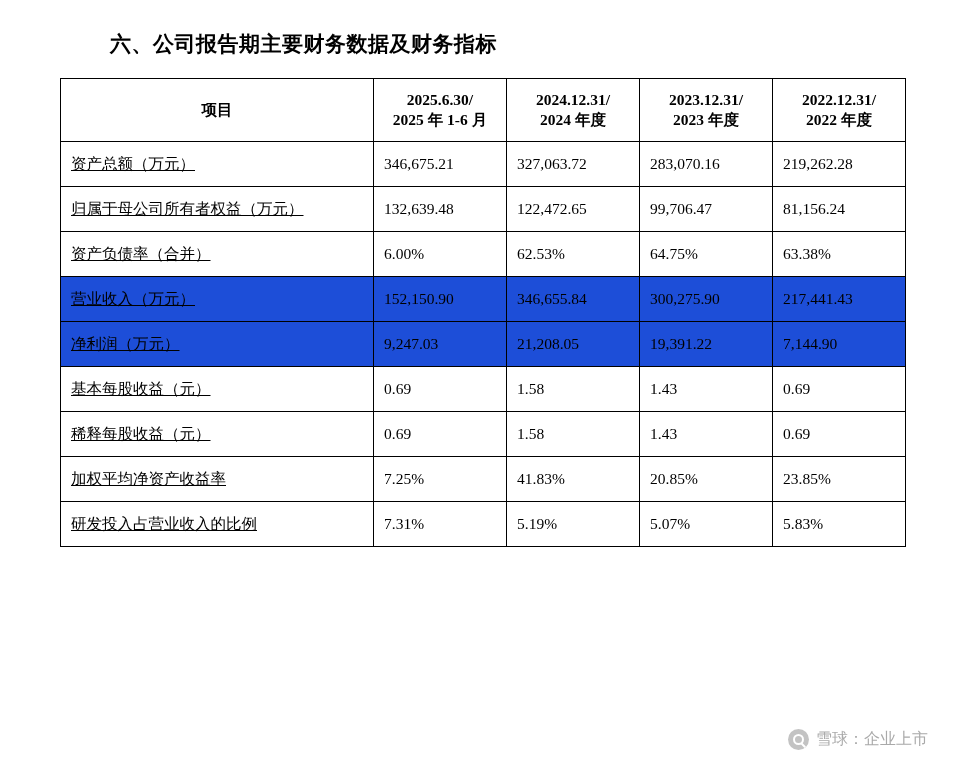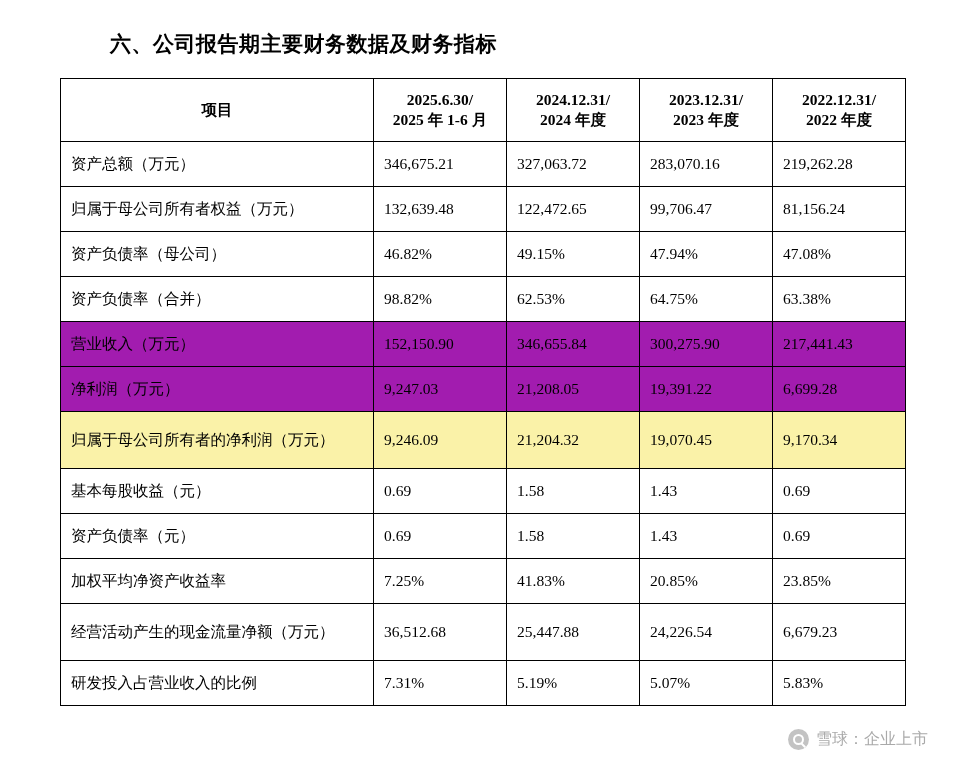--- a/index.html
+++ b/index.html
@@ -60,27 +60,28 @@
   }
   table.fin thead th .l1,
   table.fin thead th .l2 { display: block; white-space: nowrap; }
   th.item-head {
     font-size: 16.5px;
   }
   td.label {
     text-align: left;
     font-size: 15.5px;
     padding-left: 9px;
+    text-decoration: underline;
   }
   td.num {
     padding-right: 10px;
     font-size: 15.5px;
     white-space: nowrap;
   }
-  tr.h td { background: #a21caf; }
+  tr.h td { background: #1d4ed8; }
   tr.h2 td { background: #faf2a8; }
   tr.tall td { height: 44px; }
   tr.normal td { height: 32px; }
 
   .watermark {
     position: absolute;
     right: 36px;
     bottom: 14px;
     display: flex;
     align-items: center;
@@ -168,92 +169,71 @@
         </tr>
 
         <tr class="normal">
           <td class="label">归属于母公司所有者权益（万元）</td>
           <td class="num">132,639.48</td>
           <td class="num">122,472.65</td>
           <td class="num">99,706.47</td>
           <td class="num">81,156.24</td>
         </tr>
 
-        <tr class="normal">
-          <td class="label">资产负债率（母公司）</td>
-          <td class="num">46.82%</td>
-          <td class="num">49.15%</td>
-          <td class="num">47.94%</td>
-          <td class="num">47.08%</td>
-        </tr>
 
         <tr class="normal">
           <td class="label">资产负债率（合并）</td>
-          <td class="num">98.82%</td>
+          <td class="num">6.00%</td>
           <td class="num">62.53%</td>
           <td class="num">64.75%</td>
           <td class="num">63.38%</td>
         </tr>
 
         <tr class="normal h">
           <td class="label">营业收入（万元）</td>
           <td class="num">152,150.90</td>
           <td class="num">346,655.84</td>
           <td class="num">300,275.90</td>
           <td class="num">217,441.43</td>
         </tr>
 
         <tr class="normal h">
           <td class="label">净利润（万元）</td>
           <td class="num">9,247.03</td>
           <td class="num">21,208.05</td>
           <td class="num">19,391.22</td>
-          <td class="num">6,699.28</td>
-        </tr>
-
-        <tr class="tall h2">
-          <td class="label">归属于母公司所有者的净利润（万元）</td>
-          <td class="num">9,246.09</td>
-          <td class="num">21,204.32</td>
-          <td class="num">19,070.45</td>
-          <td class="num">9,170.34</td>
-        </tr>
+          <td class="num">7,144.90</td>
+        </tr>
+
 
 
         <tr class="normal">
           <td class="label">基本每股收益（元）</td>
           <td class="num">0.69</td>
           <td class="num">1.58</td>
           <td class="num">1.43</td>
           <td class="num">0.69</td>
         </tr>
 
         <tr class="normal">
-          <td class="label">资产负债率（元）</td>
+          <td class="label">稀释每股收益（元）</td>
           <td class="num">0.69</td>
           <td class="num">1.58</td>
           <td class="num">1.43</td>
           <td class="num">0.69</td>
         </tr>
 
         <tr class="normal">
           <td class="label">加权平均净资产收益率</td>
           <td class="num">7.25%</td>
           <td class="num">41.83%</td>
           <td class="num">20.85%</td>
           <td class="num">23.85%</td>
         </tr>
 
-        <tr class="tall">
-          <td class="label">经营活动产生的现金流量净额（万元）</td>
-          <td class="num">36,512.68</td>
-          <td class="num">25,447.88</td>
-          <td class="num">24,226.54</td>
-          <td class="num">6,679.23</td>
-        </tr>
 
 
         <tr class="normal">
           <td class="label">研发投入占营业收入的比例</td>
           <td class="num">7.31%</td>
           <td class="num">5.19%</td>
           <td class="num">5.07%</td>
           <td class="num">5.83%</td>
         </tr>
 

